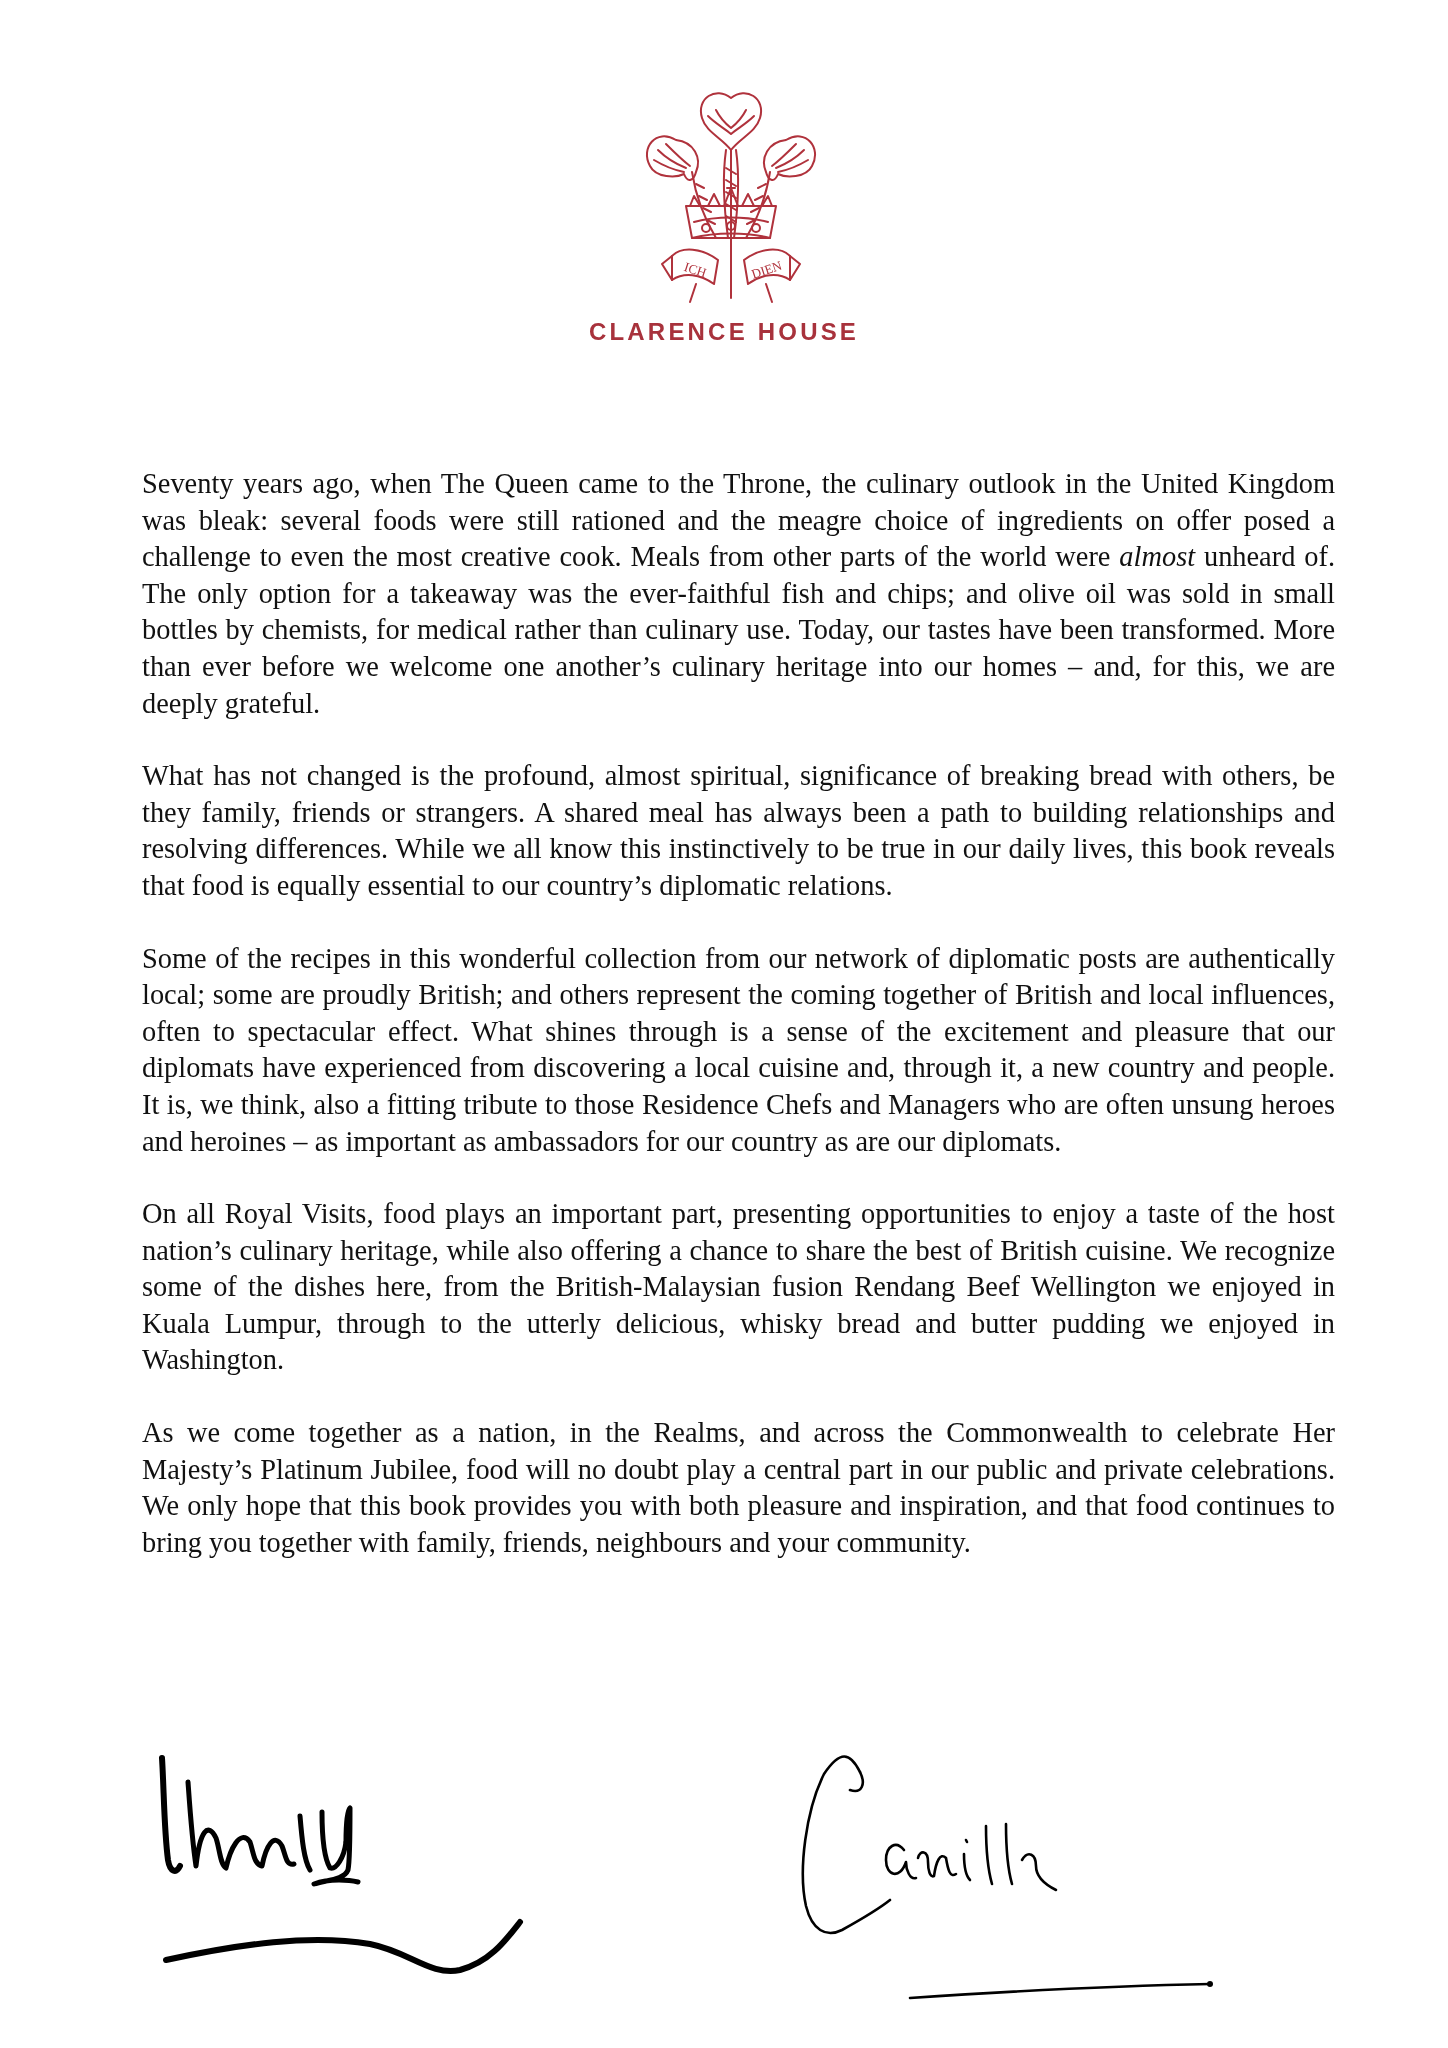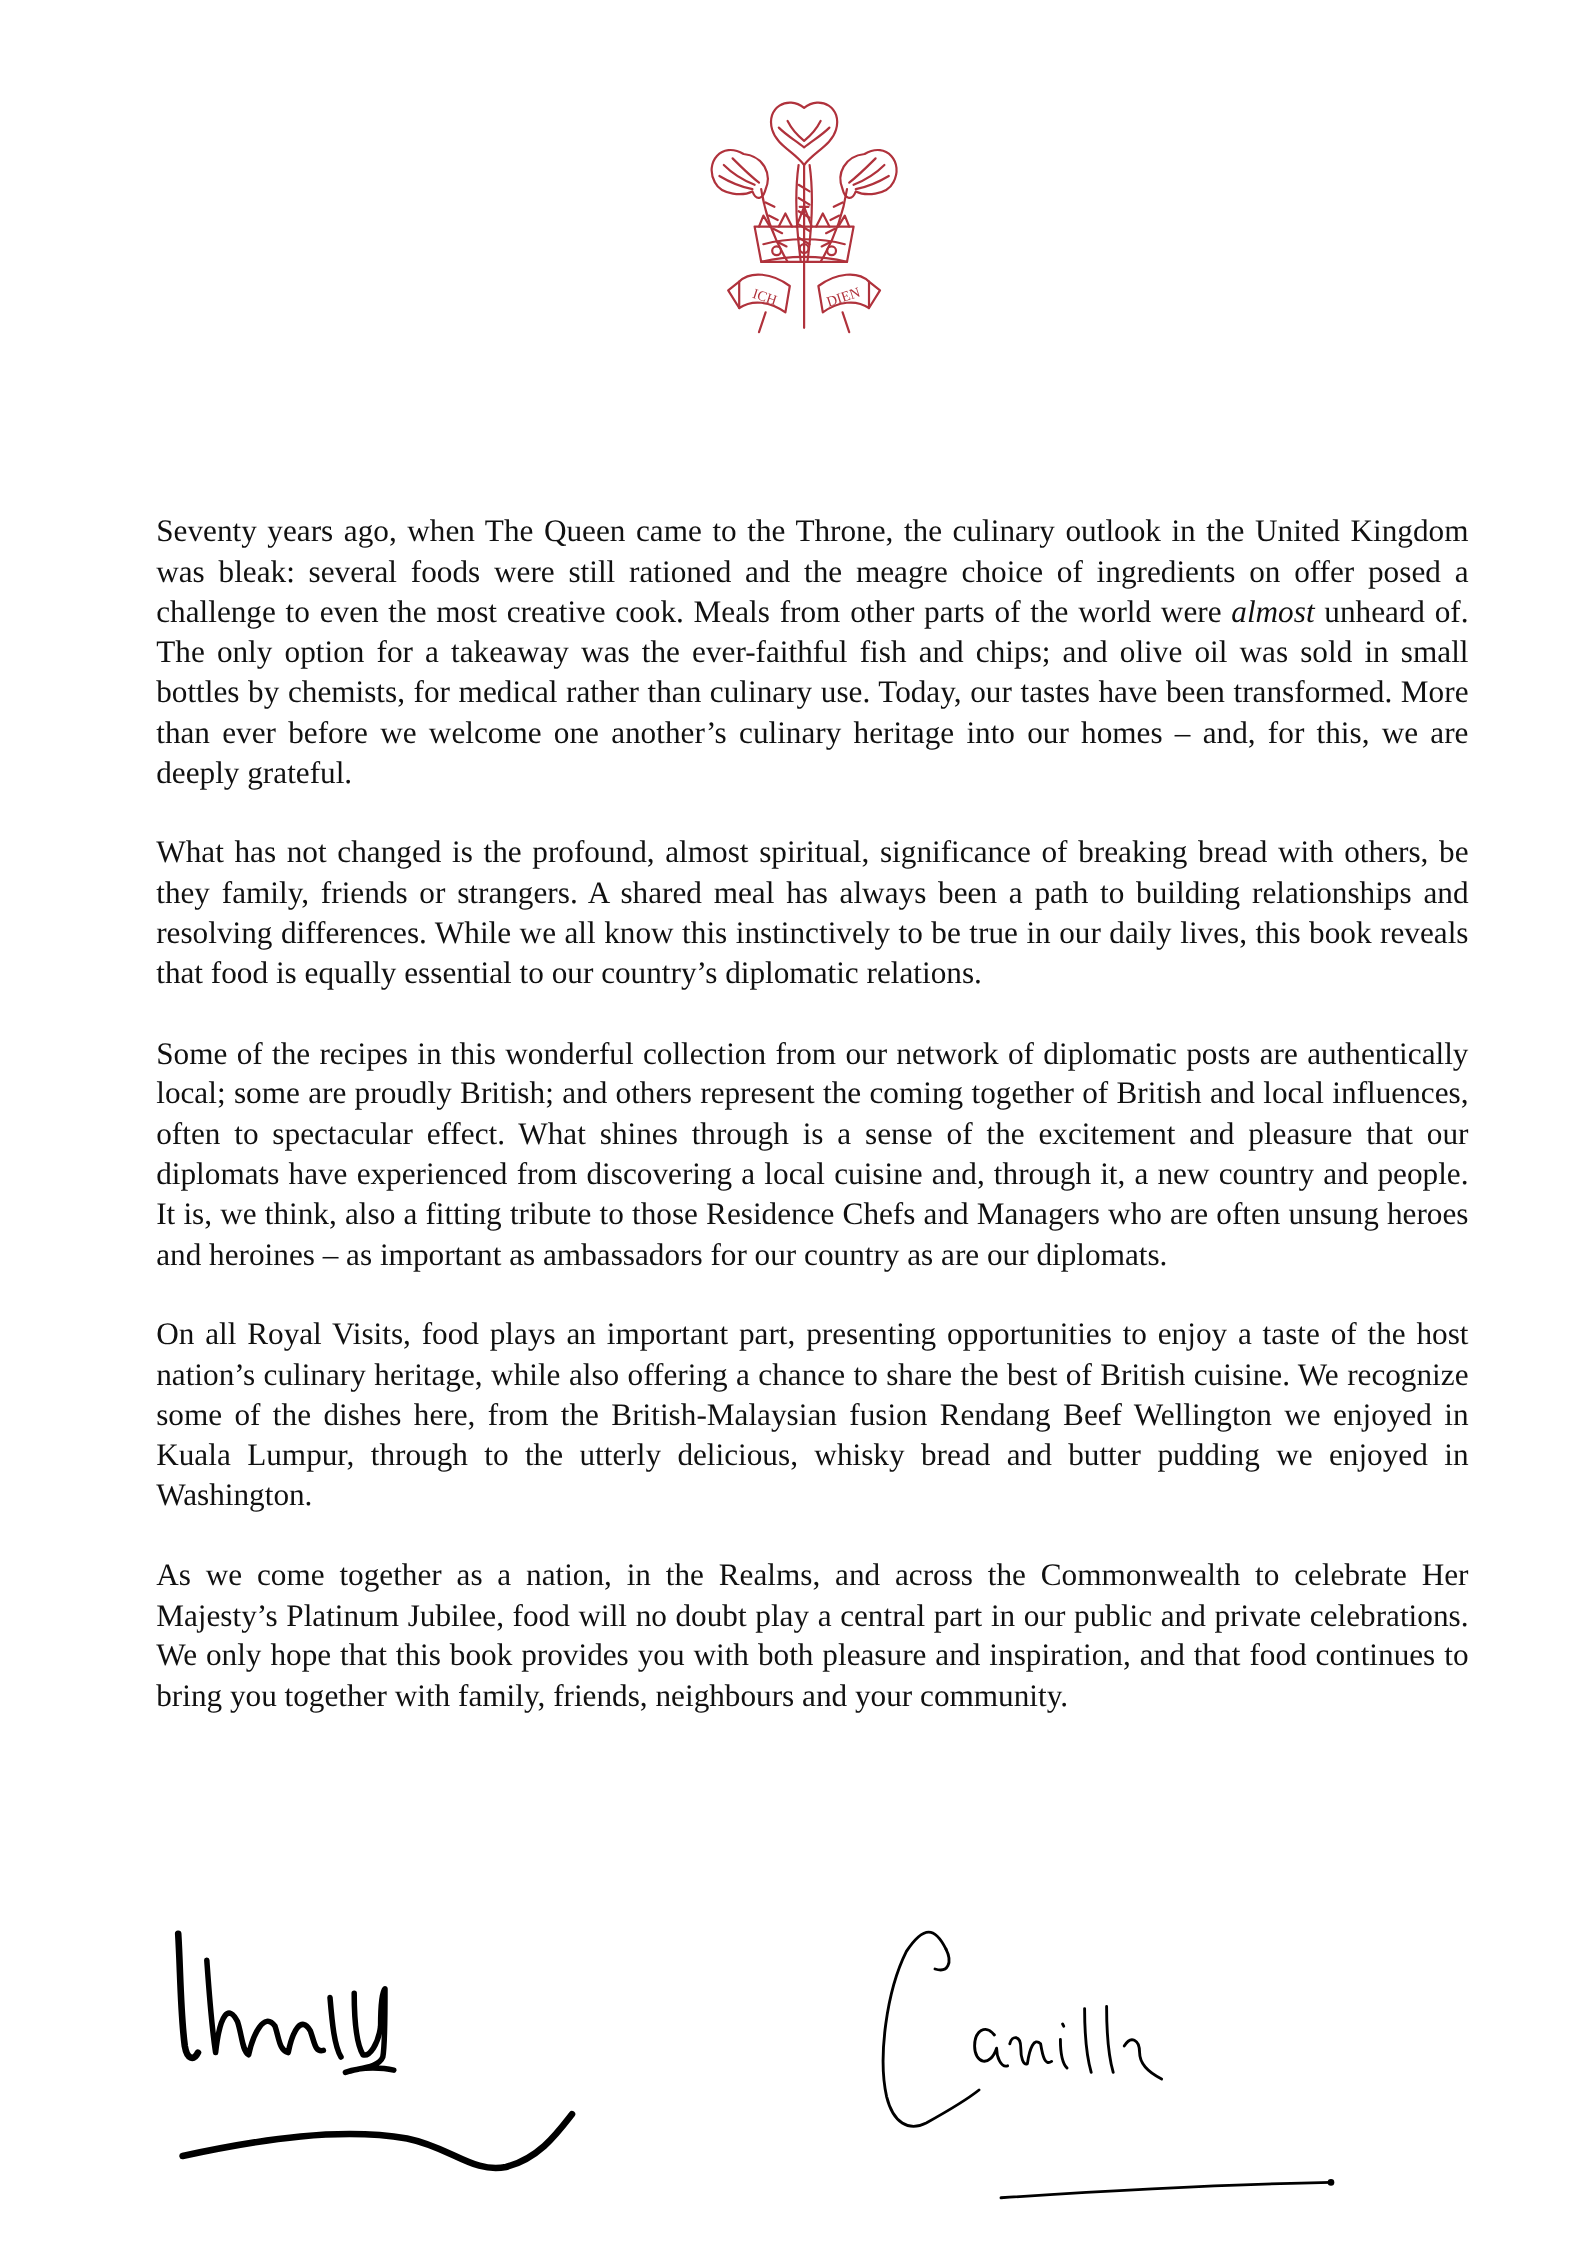--- a/index.html
+++ b/index.html
@@ -122,20 +122,21 @@
       <path d="M91 100 L99 100 M95 96 L95 104"></path>
 
       <path d="M36 168 C46 158 66 160 82 172 L78 196 C64 186 48 184 36 192 Z"></path>
       <path d="M154 168 C144 158 124 160 108 172 L112 196 C126 186 142 184 154 192 Z"></path>
       <path d="M36 168 L26 176 L36 192 M154 168 L164 176 L154 192"></path>
       <path d="M60 196 L54 214 M130 196 L136 214"></path>
     </g>
     <text x="58" y="186" font-family="Liberation Serif, serif" font-size="13" fill="#b0323c" text-anchor="middle" transform="rotate(18 58 186)">ICH</text>
     <text x="132" y="186" font-family="Liberation Serif, serif" font-size="13" fill="#b0323c" text-anchor="middle" transform="rotate(-18 132 186)">DIEN</text>
   </svg>
+  <div class="house-name">CLARENCE HOUSE</div>
 </div>
 
 <div class="body-text">
   <p class="para"><span>Seventy years ago, when The Queen came to the Throne, the culinary outlook in the United Kingdom was bleak: several foods were still rationed and the meagre choice of ingredients on offer posed a challenge to even the most creative cook.  Meals from other parts of the world were </span><em>almost</em><span> unheard of.  The only option for a takeaway was the ever-faithful fish and chips; and olive oil was sold in small bottles by chemists, for medical rather than culinary use.  Today, our tastes have been transformed.  More than ever before we welcome one another’s culinary heritage into our homes – and, for this, we are deeply grateful.</span></p>
   <p class="para">What has not changed is the profound, almost spiritual, significance of breaking bread with others, be they family, friends or strangers.  A shared meal has always been a path to building relationships and resolving differences.  While we all know this instinctively to be true in our daily lives, this book reveals that food is equally essential to our country’s diplomatic relations.</p>
   <p class="para">Some of the recipes in this wonderful collection from our network of diplomatic posts are authentically local; some are proudly British; and others represent the coming together of British and local influences, often to spectacular effect.  What shines through is a sense of the excitement and pleasure that our diplomats have experienced from discovering a local cuisine and, through it, a new country and people.  It is, we think, also a fitting tribute to those Residence Chefs and Managers who are often unsung heroes and heroines – as important as ambassadors for our country as are our diplomats.</p>
   <p class="para">On all Royal Visits, food plays an important part, presenting opportunities to enjoy a taste of the host nation’s culinary heritage, while also offering a chance to share the best of British cuisine.  We recognize some of the dishes here, from the British-Malaysian fusion Rendang Beef Wellington we enjoyed in Kuala Lumpur, through to the utterly delicious, whisky bread and butter pudding we enjoyed in Washington.</p>
   <p class="para">As we come together as a nation, in the Realms, and across the Commonwealth to celebrate Her Majesty’s Platinum Jubilee, food will no doubt play a central part in our public and private celebrations.  We only hope that this book provides you with both pleasure and inspiration, and that food continues to bring you together with family, friends, neighbours and your community.</p>
 </div>
 

